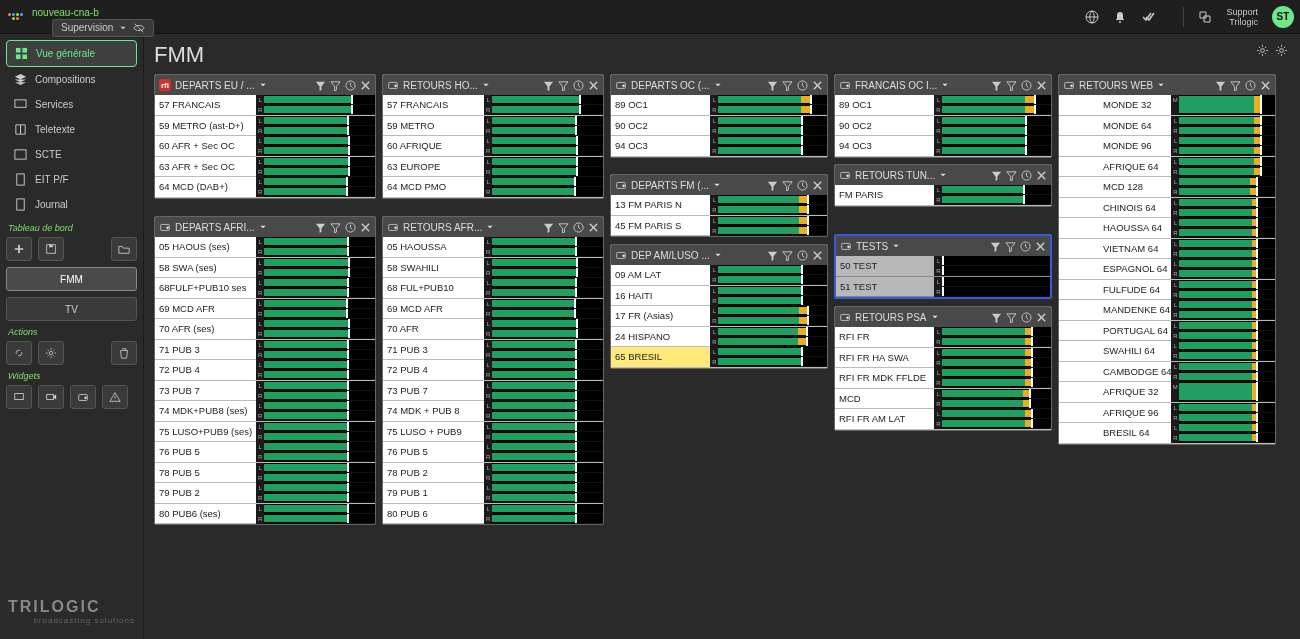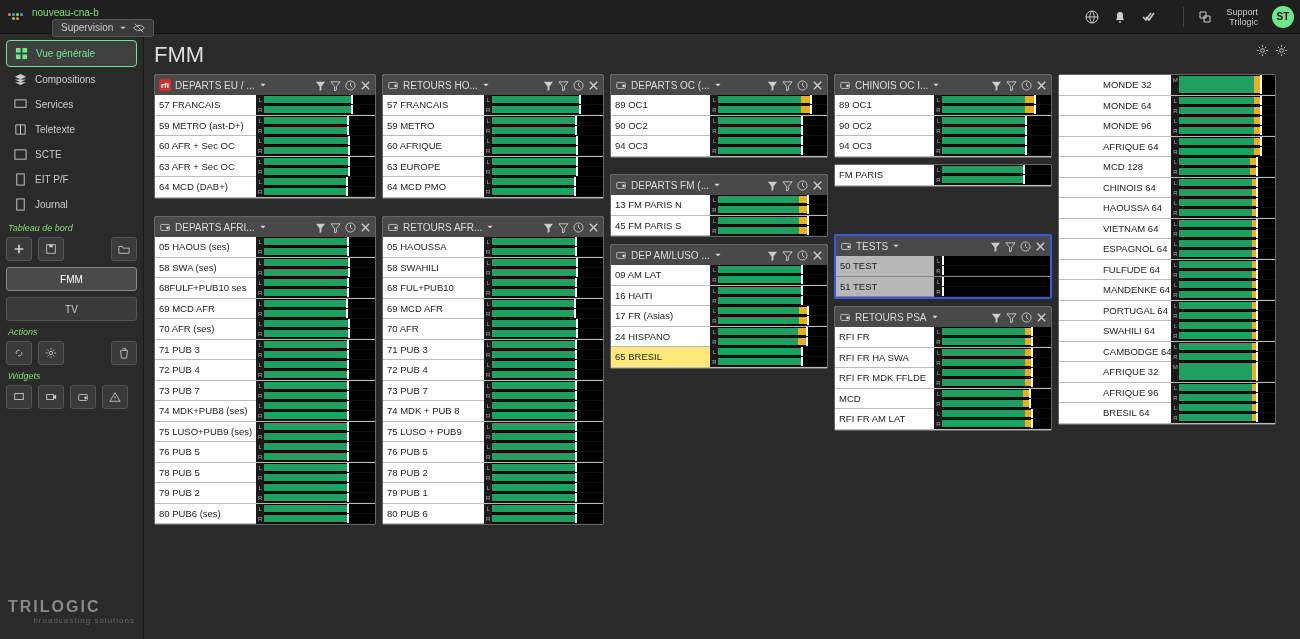--- a/index.html
+++ b/index.html
@@ -692,21 +692,21 @@
             </div>
           </div>
         </div>
         <div class="card" id="c-roc">
           <div class="card-header">
             <div class="hico">
               <svg viewBox="0 0 14 14">
                 <use href="#i-radio"></use>
               </svg>
             </div>
-            <span class="title">CHINOIS OC I...</span>
+            <span class="title">FRANCAIS OC I...</span>
             <svg class="dd" viewBox="0 0 12 12">
               <use href="#i-chev"></use>
             </svg>
             <div class="tools">
               <svg viewBox="0 0 12 12">
                 <use href="#i-filter"></use>
               </svg>
               <svg viewBox="0 0 12 12">
                 <use href="#i-filter2"></use>
               </svg>
@@ -772,20 +772,45 @@
                 <div class="tag">R</div>
                 <div class="bar">
                   <div class="fill" style="width:76%"></div>
                   <div class="tick" style="left:76%"></div>
                 </div>
               </div>
             </div>
           </div>
         </div>
         <div class="card" id="c-rtu">
+          <div class="card-header">
+            <div class="hico">
+              <svg viewBox="0 0 14 14">
+                <use href="#i-radio"></use>
+              </svg>
+            </div>
+            <span class="title">RETOURS TUN...</span>
+            <svg class="dd" viewBox="0 0 12 12">
+              <use href="#i-chev"></use>
+            </svg>
+            <div class="tools">
+              <svg viewBox="0 0 12 12">
+                <use href="#i-filter"></use>
+              </svg>
+              <svg viewBox="0 0 12 12">
+                <use href="#i-filter2"></use>
+              </svg>
+              <svg viewBox="0 0 12 12">
+                <use href="#i-clock"></use>
+              </svg>
+              <svg viewBox="0 0 12 12">
+                <use href="#i-close"></use>
+              </svg>
+            </div>
+          </div>
           <div class="row">
             <div class="label">FM PARIS</div>
             <div class="meter">
               <div class="meter-row">
                 <div class="tag">L</div>
                 <div class="bar">
                   <div class="fill" style="width:74%"></div>
                   <div class="tick" style="left:74%"></div>
                 </div>
               </div>
@@ -1771,20 +1796,45 @@
                 <div class="bar">
                   <div class="fill" style="width:76%"></div>
                   <div class="yel" style="left:76%;width:6%"></div>
                   <div class="tick" style="left:82%"></div>
                 </div>
               </div>
             </div>
           </div>
         </div>
         <div class="card" id="c-web">
+          <div class="card-header">
+            <div class="hico">
+              <svg viewBox="0 0 14 14">
+                <use href="#i-radio"></use>
+              </svg>
+            </div>
+            <span class="title">RETOURS WEB</span>
+            <svg class="dd" viewBox="0 0 12 12">
+              <use href="#i-chev"></use>
+            </svg>
+            <div class="tools">
+              <svg viewBox="0 0 12 12">
+                <use href="#i-filter"></use>
+              </svg>
+              <svg viewBox="0 0 12 12">
+                <use href="#i-filter2"></use>
+              </svg>
+              <svg viewBox="0 0 12 12">
+                <use href="#i-clock"></use>
+              </svg>
+              <svg viewBox="0 0 12 12">
+                <use href="#i-close"></use>
+              </svg>
+            </div>
+          </div>
           <div class="row">
             <div class="label">MONDE 32</div>
             <div class="meter">
               <div class="meter-row">
                 <div class="tag">M</div>
                 <div class="bar">
                   <div class="fill" style="width:78%"></div>
                   <div class="yel" style="left:78%;width:6%"></div>
                   <div class="tick" style="left:84%"></div>
                 </div>

